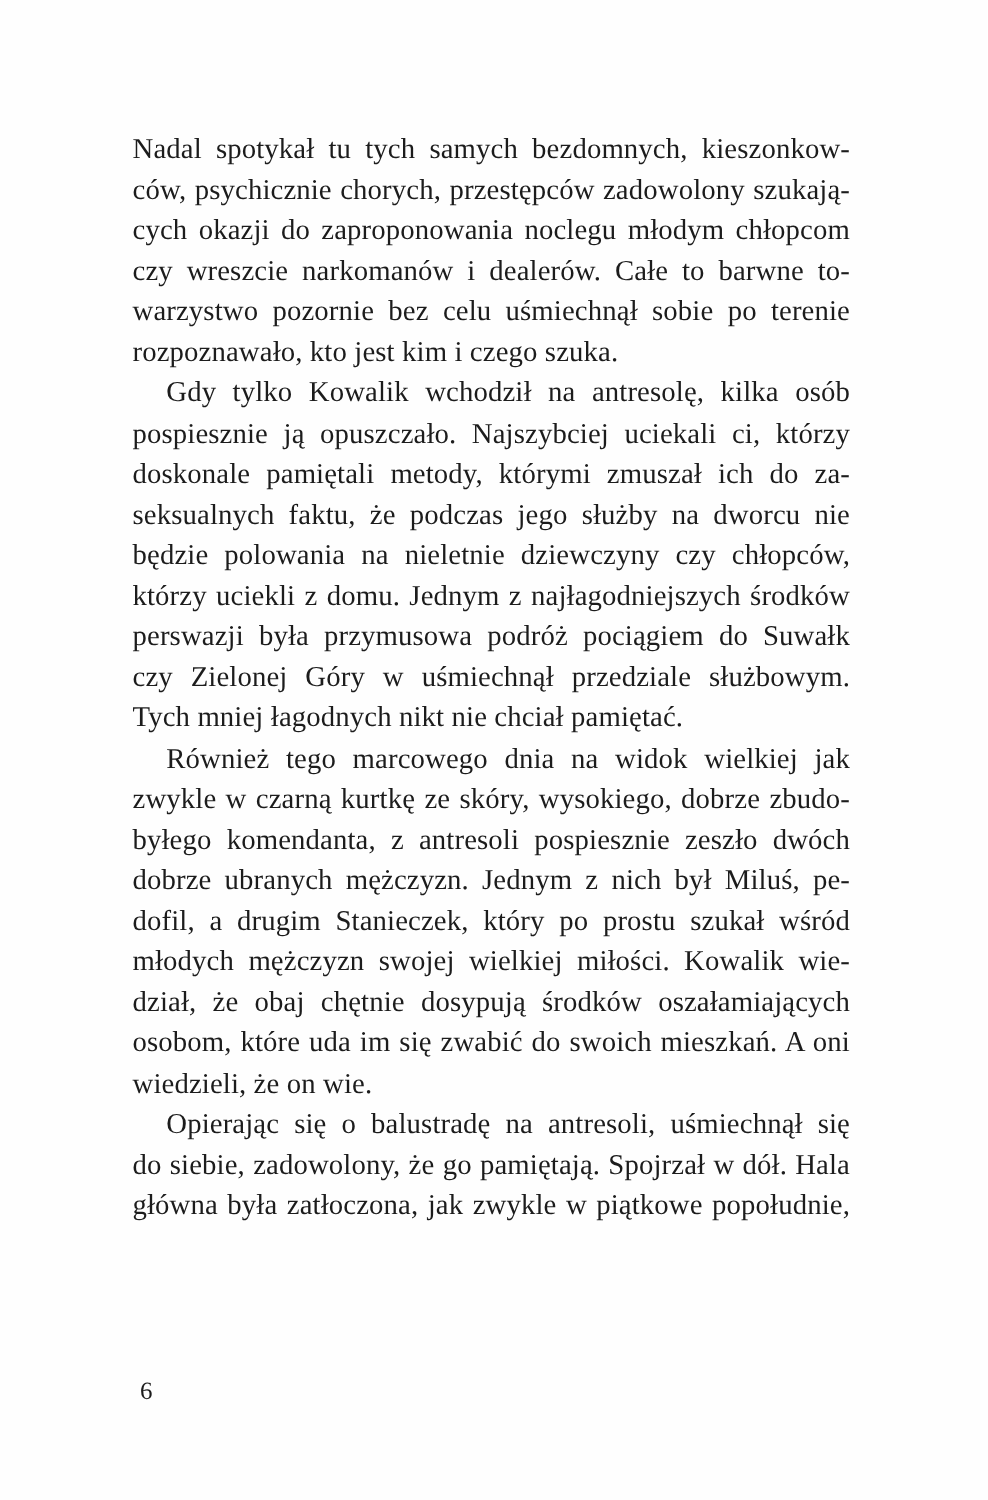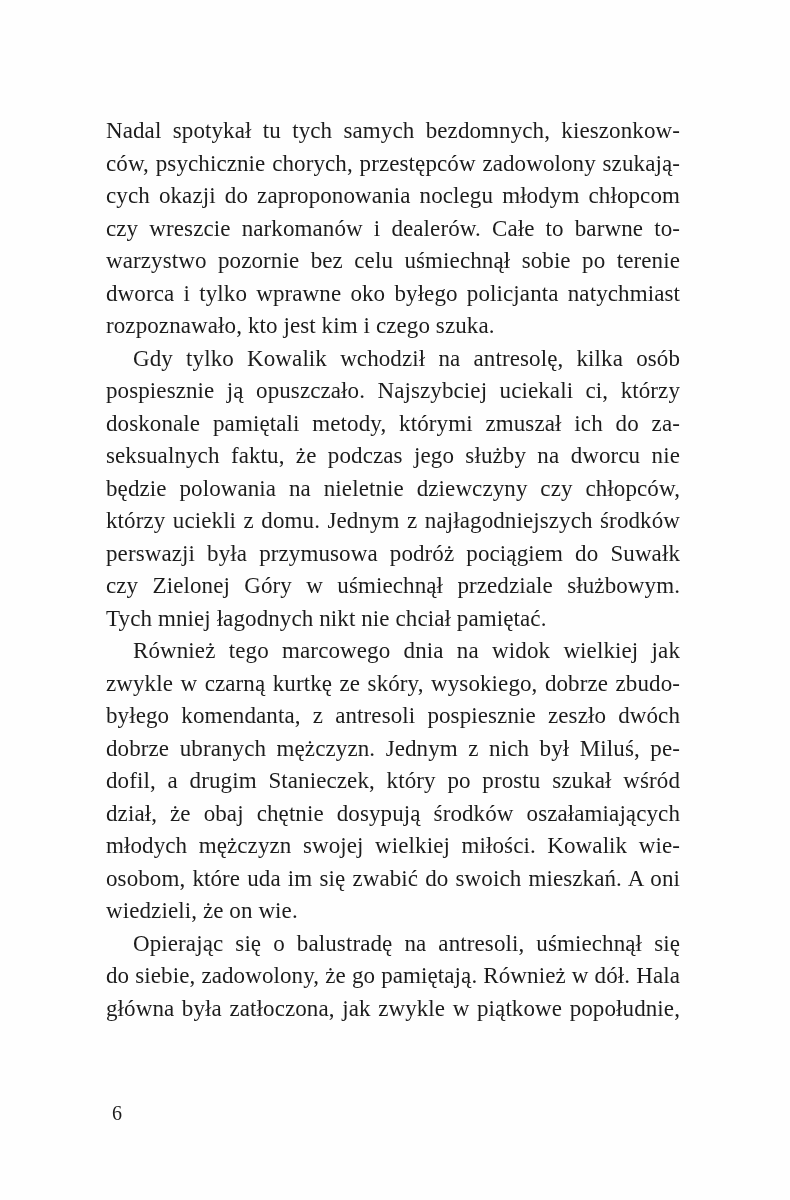--- a/index.html
+++ b/index.html
@@ -17,21 +17,20 @@
     overflow: hidden;
   }
   .text-block {
     position: absolute;
     left: 106px;
     top: 103px;
     width: 574px;
     font-size: 23px;
     line-height: 32.5px;
     letter-spacing: 0.1px;
-    margin-top: 12px;
   }
   .line {
     text-align: justify;
     text-align-last: justify;
   }
   .line.no-justify {
     text-align: left;
     text-align-last: auto;
   }
   .line.indent {
@@ -52,47 +51,46 @@
 <body>
 
 <div class="page">
   <main class="text-block" id="text-block">
       <div>
         <div class="line">Nadal spotykał tu tych samych bezdomnych, kieszonkow-</div>
         <div class="line">ców, psychicznie chorych, przestępców zadowolony szukają-</div>
         <div class="line">cych okazji do zaproponowania noclegu młodym chłopcom</div>
         <div class="line">czy wreszcie narkomanów i dealerów. Całe to barwne to-</div>
         <div class="line">warzystwo pozornie bez celu uśmiechnął sobie po terenie</div>
-        <div class="line">dworca i tylko wprawne oko byłego policjanta natychmiast</div>
         <div class="line no-justify">rozpoznawało, kto jest kim i czego szuka.</div>
       </div>
       <div>
         <div class="line indent">Gdy tylko Kowalik wchodził na antresolę, kilka osób</div>
         <div class="line">pospiesznie ją opuszczało. Najszybciej uciekali ci, którzy</div>
         <div class="line">doskonale pamiętali metody, którymi zmuszał ich do za-</div>
         <div class="line">seksualnych faktu, że podczas jego służby na dworcu nie</div>
         <div class="line">będzie polowania na nieletnie dziewczyny czy chłopców,</div>
         <div class="line">którzy uciekli z domu. Jednym z najłagodniejszych środków</div>
         <div class="line">perswazji była przymusowa podróż pociągiem do Suwałk</div>
         <div class="line">czy Zielonej Góry w uśmiechnął przedziale służbowym.</div>
         <div class="line no-justify">Tych mniej łagodnych nikt nie chciał pamiętać.</div>
       </div>
       <div>
         <div class="line indent">Również tego marcowego dnia na widok wielkiej jak</div>
         <div class="line">zwykle w czarną kurtkę ze skóry, wysokiego, dobrze zbudo-</div>
         <div class="line">byłego komendanta, z antresoli pospiesznie zeszło dwóch</div>
         <div class="line">dobrze ubranych mężczyzn. Jednym z nich był Miluś, pe-</div>
         <div class="line">dofil, a drugim Stanieczek, który po prostu szukał wśród</div>
+        <div class="line">młodych mężczyzn swojej wielkiej miłości. Kowalik wie-</div>
         <div class="line">dział, że obaj chętnie dosypują środków oszałamiających</div>
-        <div class="line">młodych mężczyzn swojej wielkiej miłości. Kowalik wie-</div>
         <div class="line">osobom, które uda im się zwabić do swoich mieszkań. A oni</div>
         <div class="line no-justify">wiedzieli, że on wie.</div>
       </div>
       <div>
         <div class="line indent">Opierając się o balustradę na antresoli, uśmiechnął się</div>
-        <div class="line">do siebie, zadowolony, że go pamiętają. Również w dół. Hala</div>
+        <div class="line">do siebie, zadowolony, że go pamiętają. Spojrzał w dół. Hala</div>
         <div class="line">główna była zatłoczona, jak zwykle w piątkowe popołudnie,</div>
       </div>
     </main>
   <footer class="page-footer">
     <span class="page-number">6</span>
   </footer>
 </div>
 
 </body></html>

